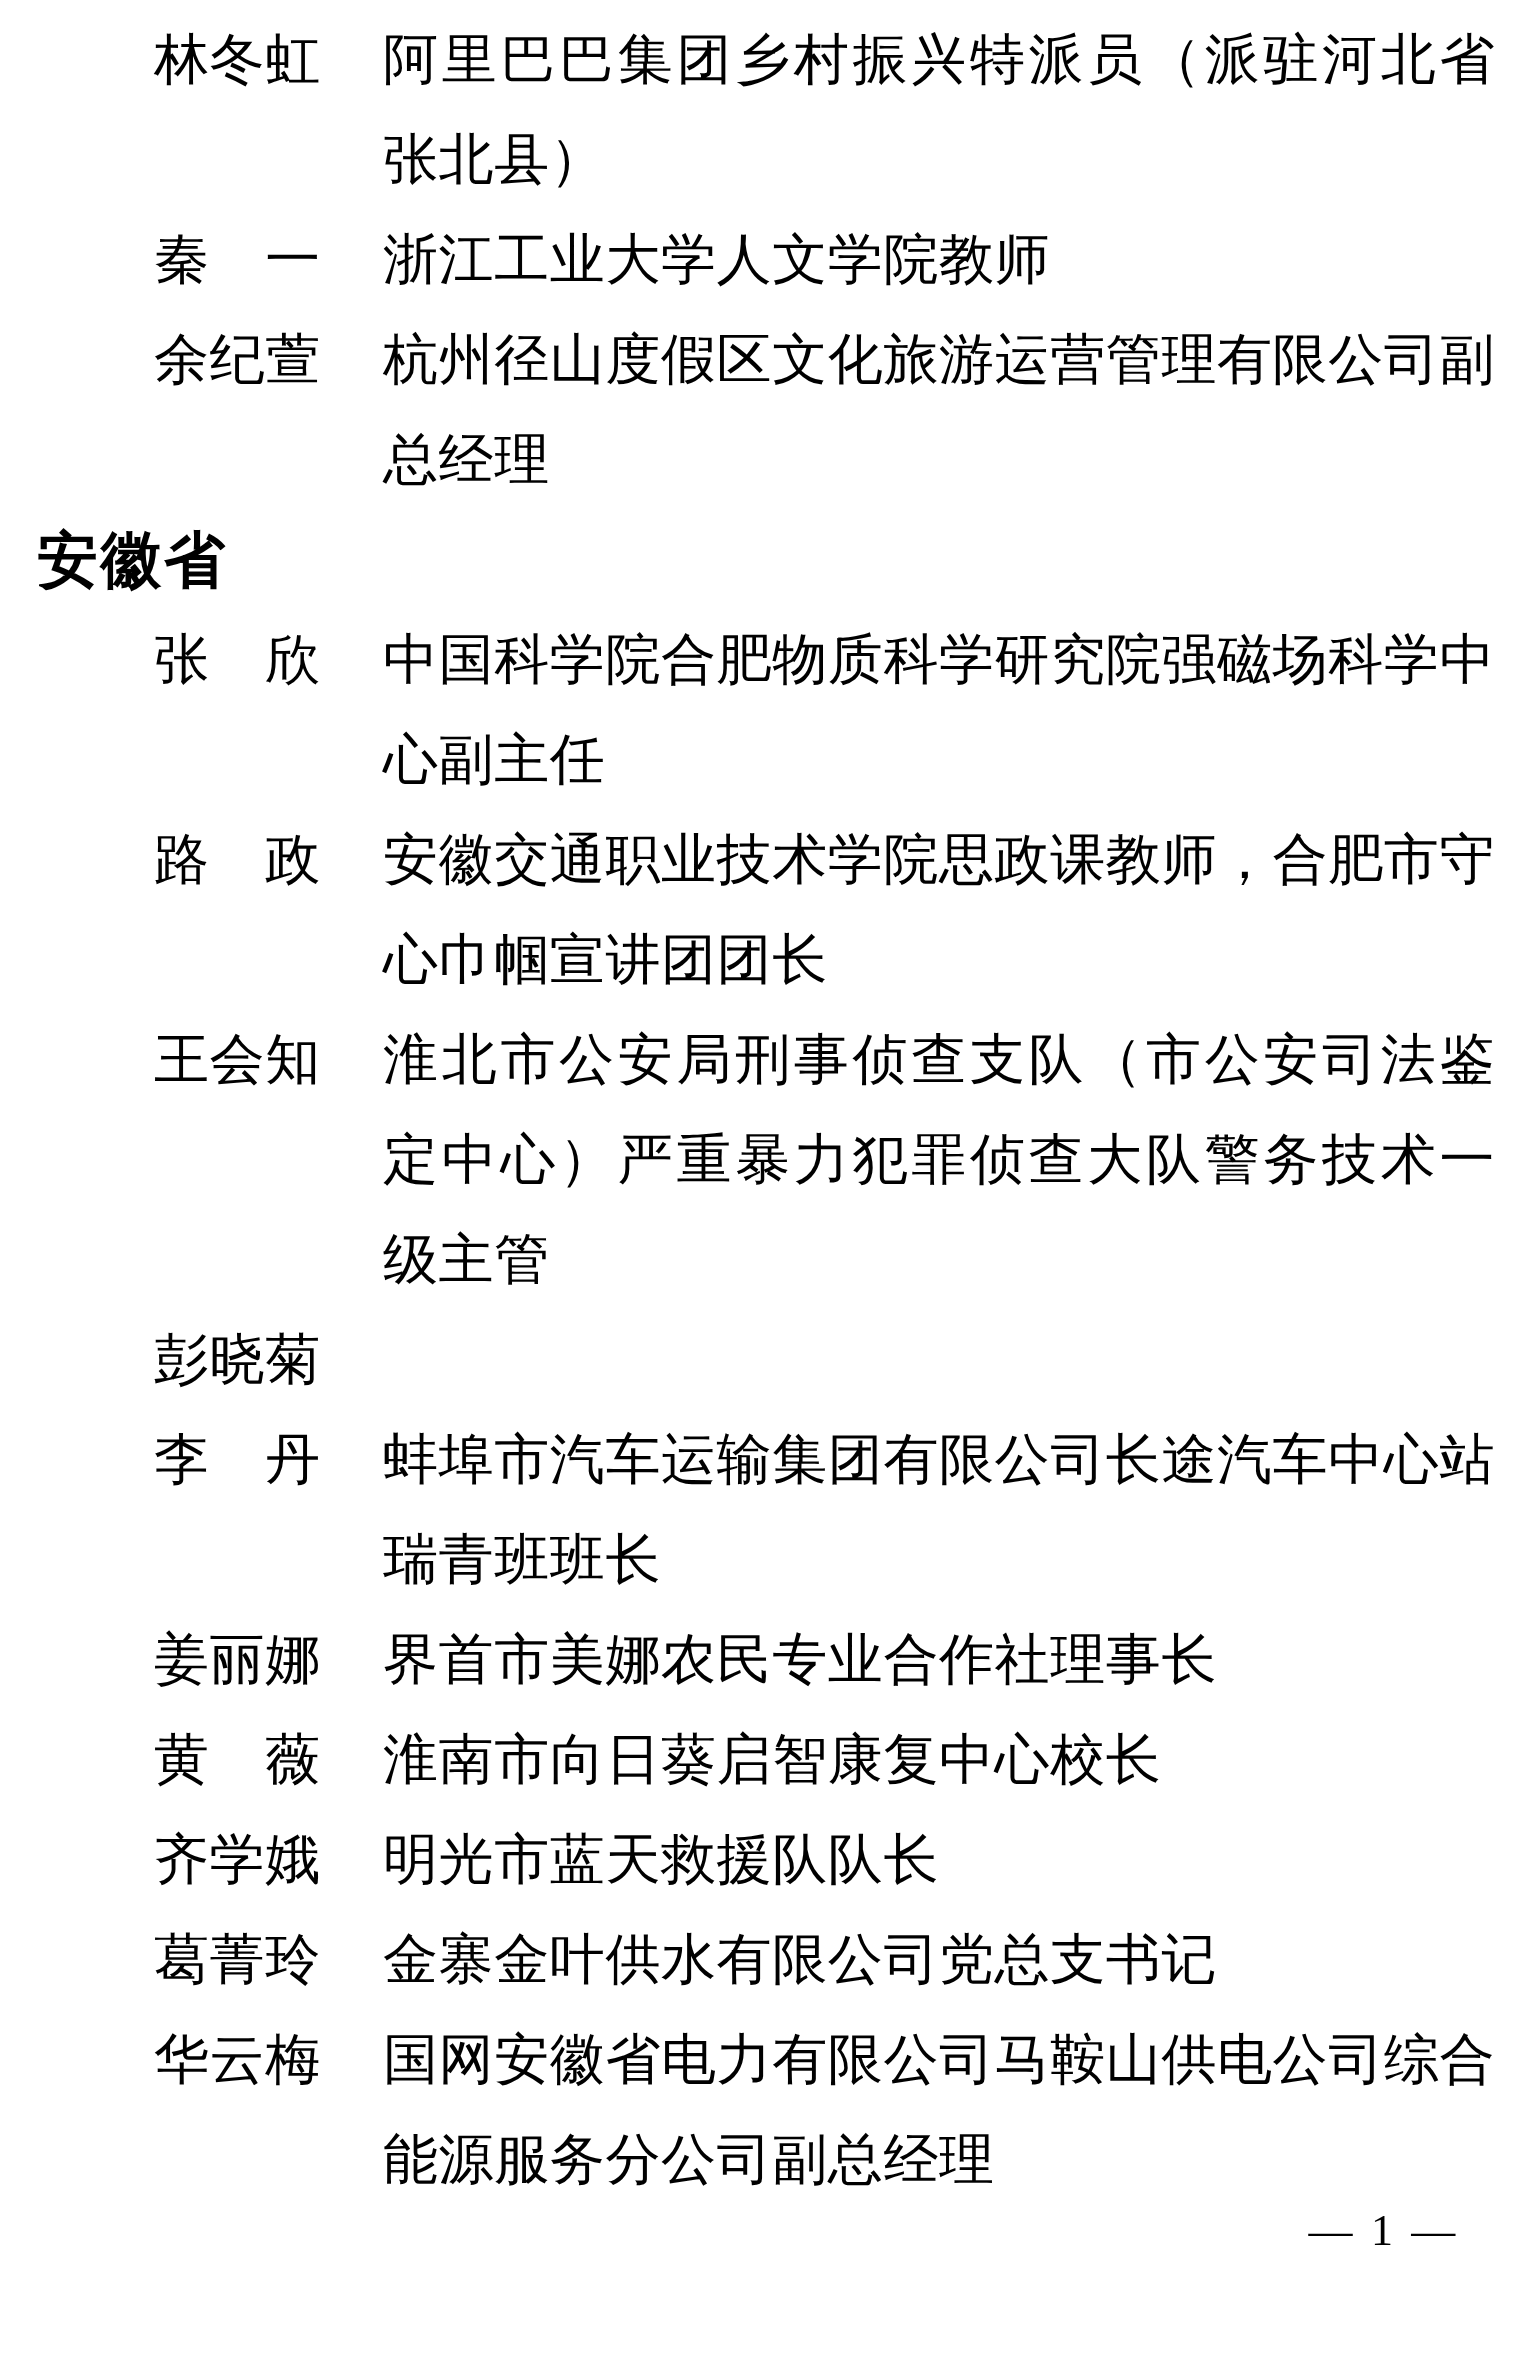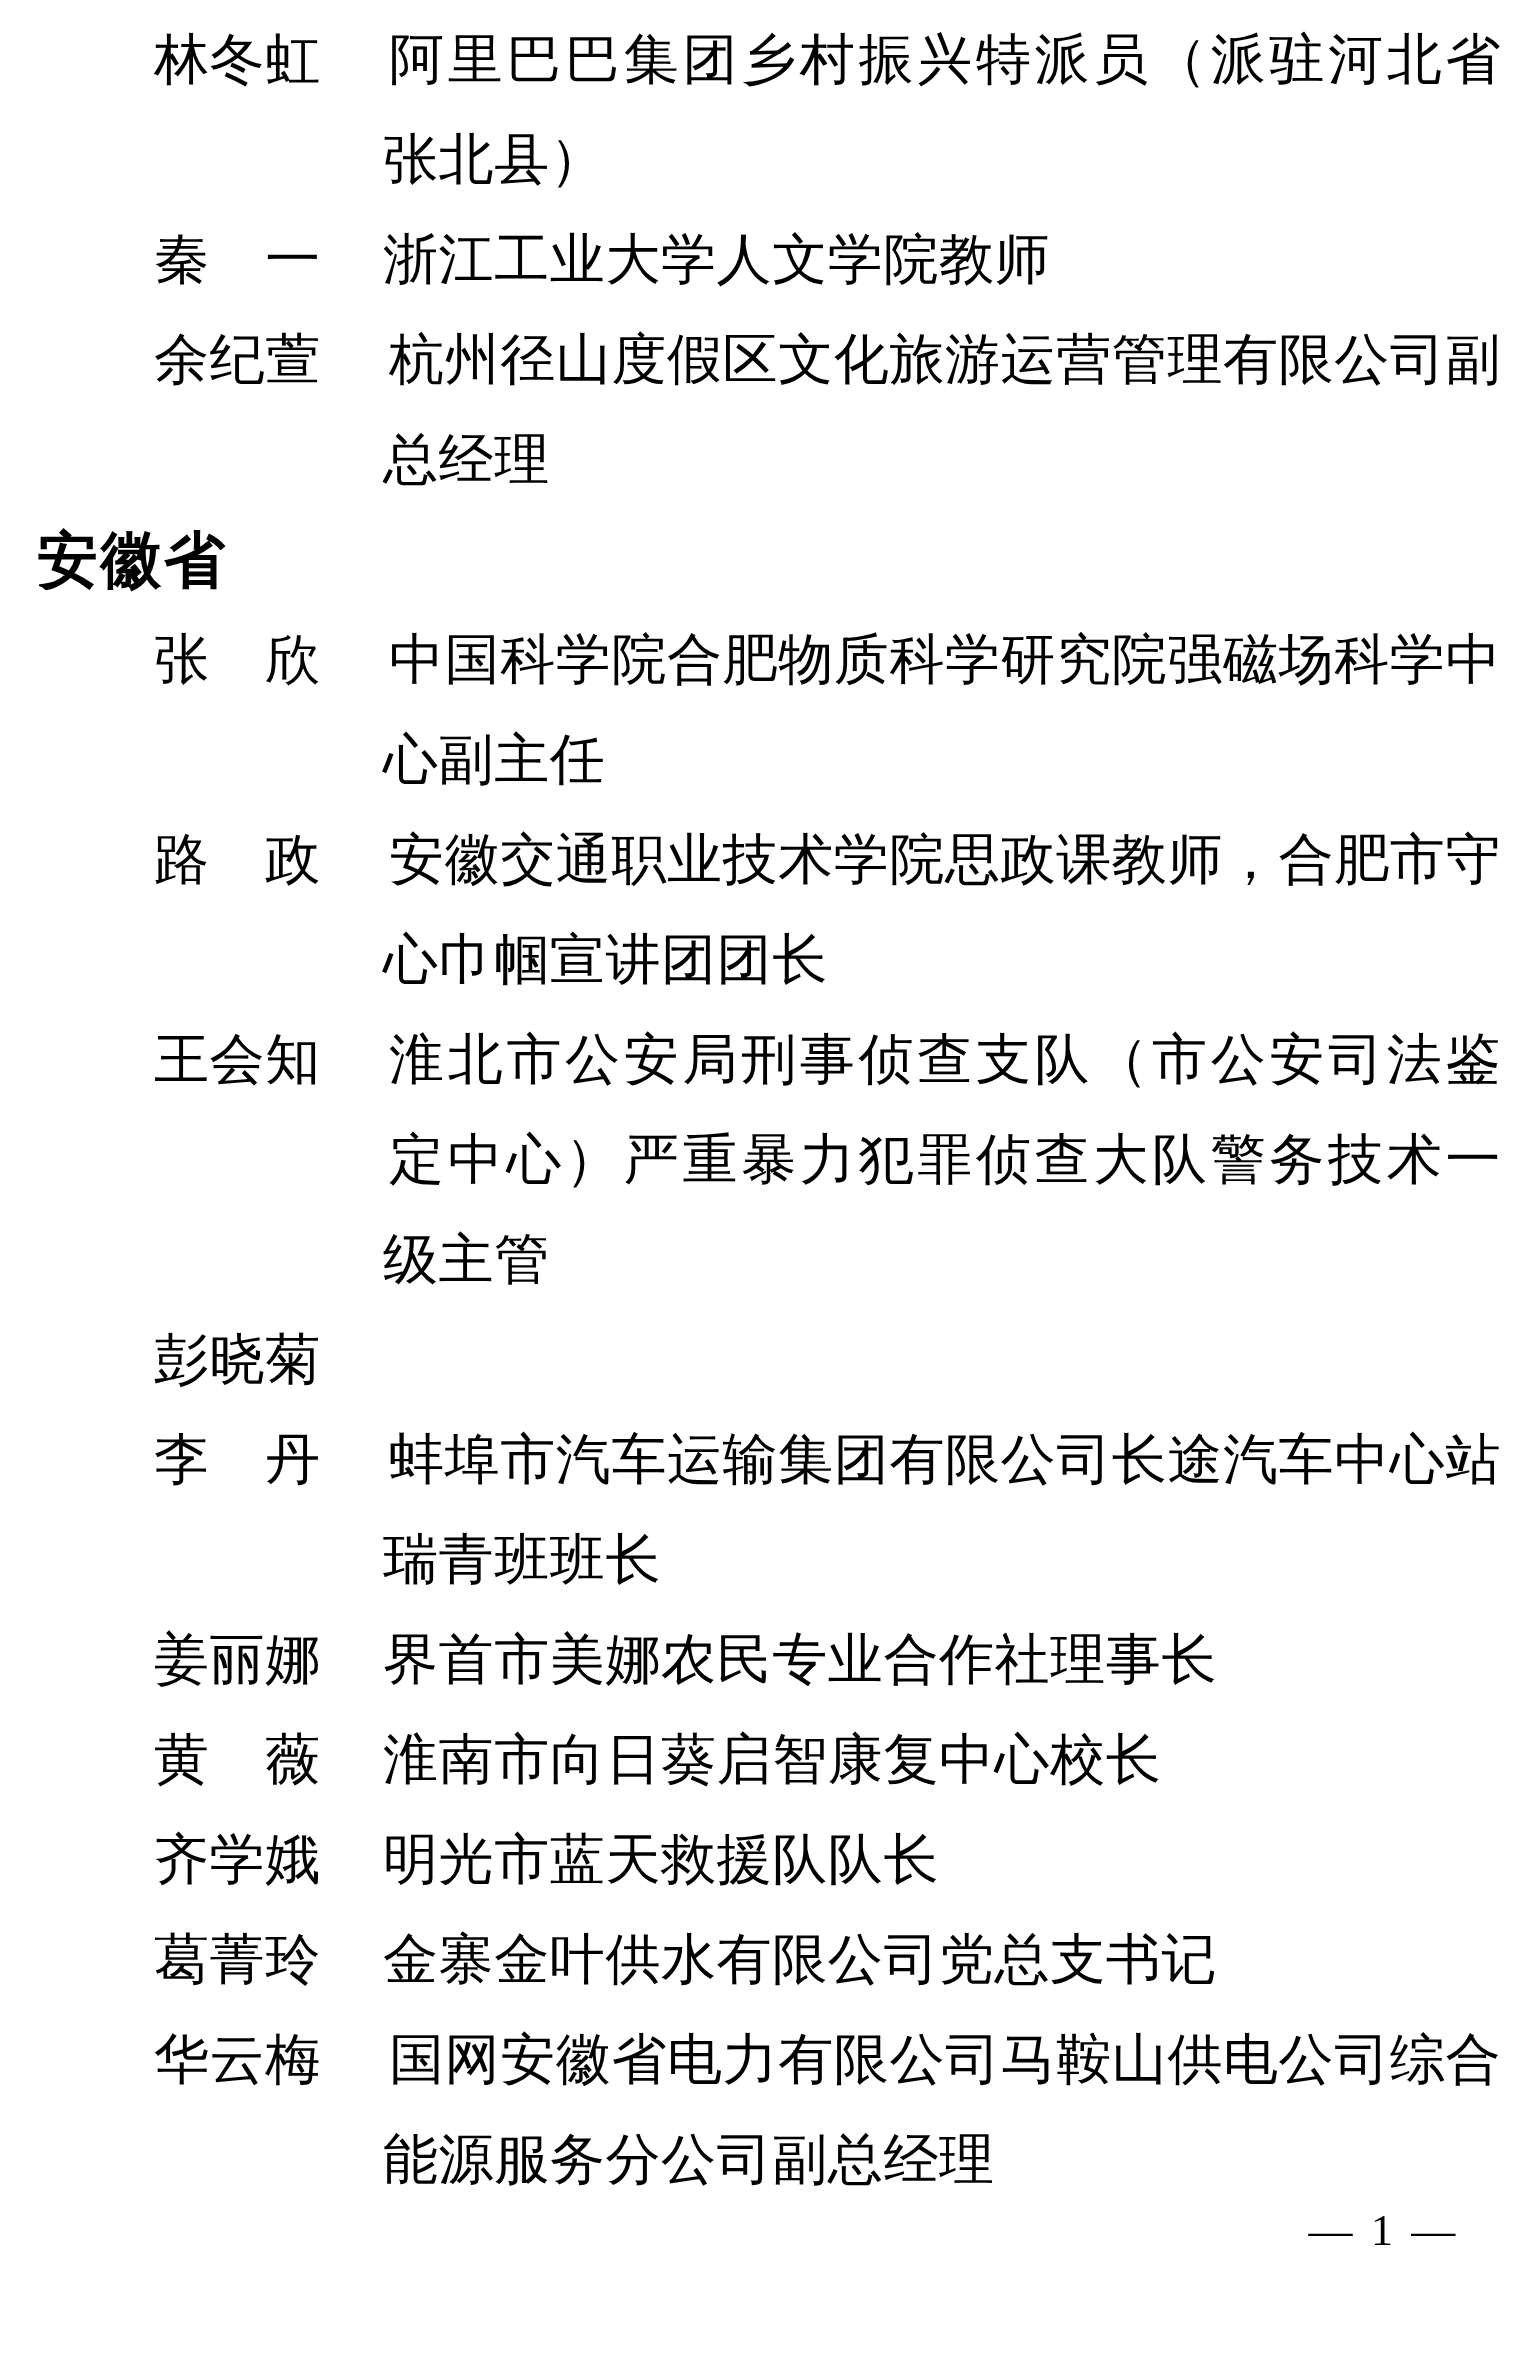--- a/index.html
+++ b/index.html
@@ -17,21 +17,20 @@
     line-height:1.15;
     white-space:nowrap;
     letter-spacing:0.6px;
   }
   .name{left:154px;width:175px;}
   .tt{left:383px;width:1112px;}
   .just{
     white-space:normal;
     text-align:justify;
     text-align-last:justify;
-    margin-left:6px;
   }
   .sec{
     position:absolute;
     left:37px;top:527px;
     font-family:"Liberation Sans","DejaVu Sans",sans-serif;
     font-weight:700;
     font-size:61px;
     line-height:1.1;
     letter-spacing:2.5px;
   }

